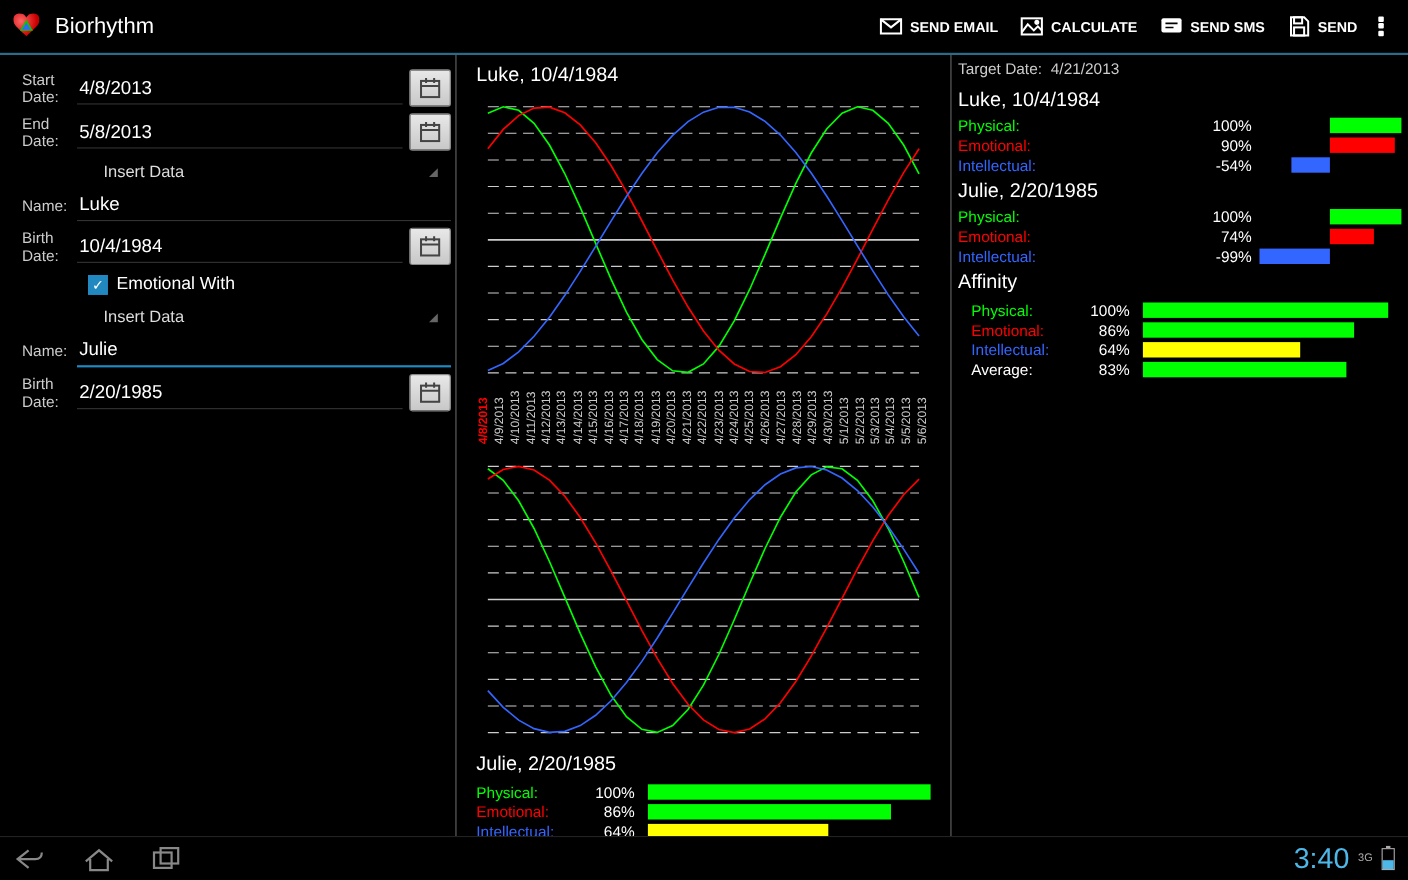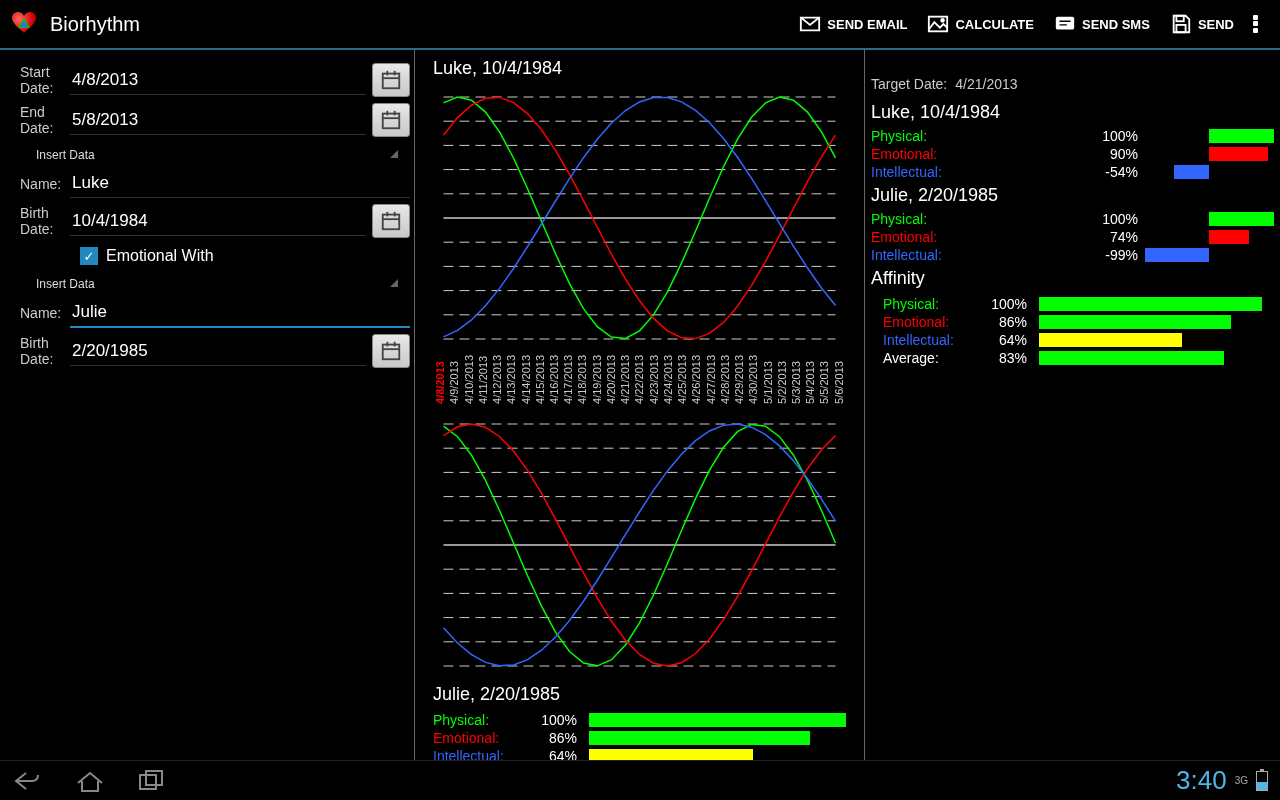--- a/index.html
+++ b/index.html
@@ -17,37 +17,37 @@
 .main { display:flex; height:710px; }
 .col-form { width:415px; padding:10px 4px 0 0; border-right:1px solid #666; }
 .col-chart { flex:1; border-right:1px solid #666; padding:4px 6px 0 6px; position:relative; }
 .col-stats { width:415px; padding:4px 6px 0 6px; }
 .frow { display:flex; align-items:center; padding:3px 0; }
 .flabel { width:70px; padding-left:20px; font-size:14px; color:#ccc; }
 .finput { flex:1; background:#000; border:none; border-bottom:1px solid #333; color:#fff; font-size:17px; padding:4px 2px; }
 .finput.active { border-bottom:2px solid #2188c0; }
 .cal-btn { width:38px; height:34px; background:linear-gradient(#e8e8e8,#c8c8c8); border:1px solid #888; border-radius:3px; margin-left:6px; display:flex; align-items:center; justify-content:center; cursor:pointer; }
 .cal-btn svg { width:22px; height:22px; }
-.sect { padding:8px 4px 4px 36px; font-size:12px; color:#ddd; position:relative; }
+.sect { padding:8px 4px 4px 94px; font-size:15px; color:#ddd; position:relative; }
 .sect::after { content:''; position:absolute; right:12px; bottom:8px; width:0; height:0; border-left:8px solid transparent; border-bottom:8px solid #666; }
 .chk-row { padding:6px 4px 4px 80px; display:flex; align-items:center; gap:8px; font-size:16px; }
 .chk { width:18px; height:18px; border:2px solid #2188c0; background:#2188c0; display:flex; align-items:center; justify-content:center; color:#fff; font-size:13px; }
 .chart-title { font-size:18px; padding:4px 0 4px 12px; }
 .chart-box { height:270px; position:relative; margin-bottom:0; }
 .chart-box svg { width:100%; height:100%; }
 .date-axis { display:flex; justify-content:space-around; padding:2px 12px 6px 12px; }
 .date-axis span { font-size:11px; writing-mode:vertical-rl; transform:rotate(180deg); color:#ccc; white-space:nowrap; }
 .date-axis span.hilite { color:#ff0000; font-weight:bold; }
 .aff-table { padding:2px 12px; }
 .aff-row { display:flex; align-items:center; gap:8px; padding:1px 0; font-size:14px; }
 .aff-lbl { width:90px; }
 .aff-pct { width:50px; text-align:right; padding-right:4px; }
 .aff-bar { flex:1; height:14px; position:relative; }
 .aff-bar .fill { height:100%; }
-.stats-hdr { display:flex; gap:8px; font-size:14px; color:#ccc; padding-bottom:6px;margin-top:22px; }
+.stats-hdr { display:flex; gap:8px; font-size:14px; color:#ccc; padding-bottom:6px; }
 .stats-title { font-size:18px; padding:4px 0; }
 .stat-row { display:flex; align-items:center; padding:1px 0; font-size:14px; }
 .stat-lbl { width:120px; }
 .stat-pct { width:60px; text-align:right; padding-right:6px; }
 .stat-bar { width:130px; height:14px; position:relative; }
 .stat-bar .pos { position:absolute; left:50%; height:100%; }
 .stat-bar .neg { position:absolute; right:50%; height:100%; }
 .navbar { position:absolute; bottom:0; left:0; right:0; height:40px; background:#000; display:flex; align-items:center; padding:0 12px; border-top:1px solid #222; }
 .nav-icons { display:flex; gap:30px; }
 .nav-icons svg { width:32px; height:24px; }

